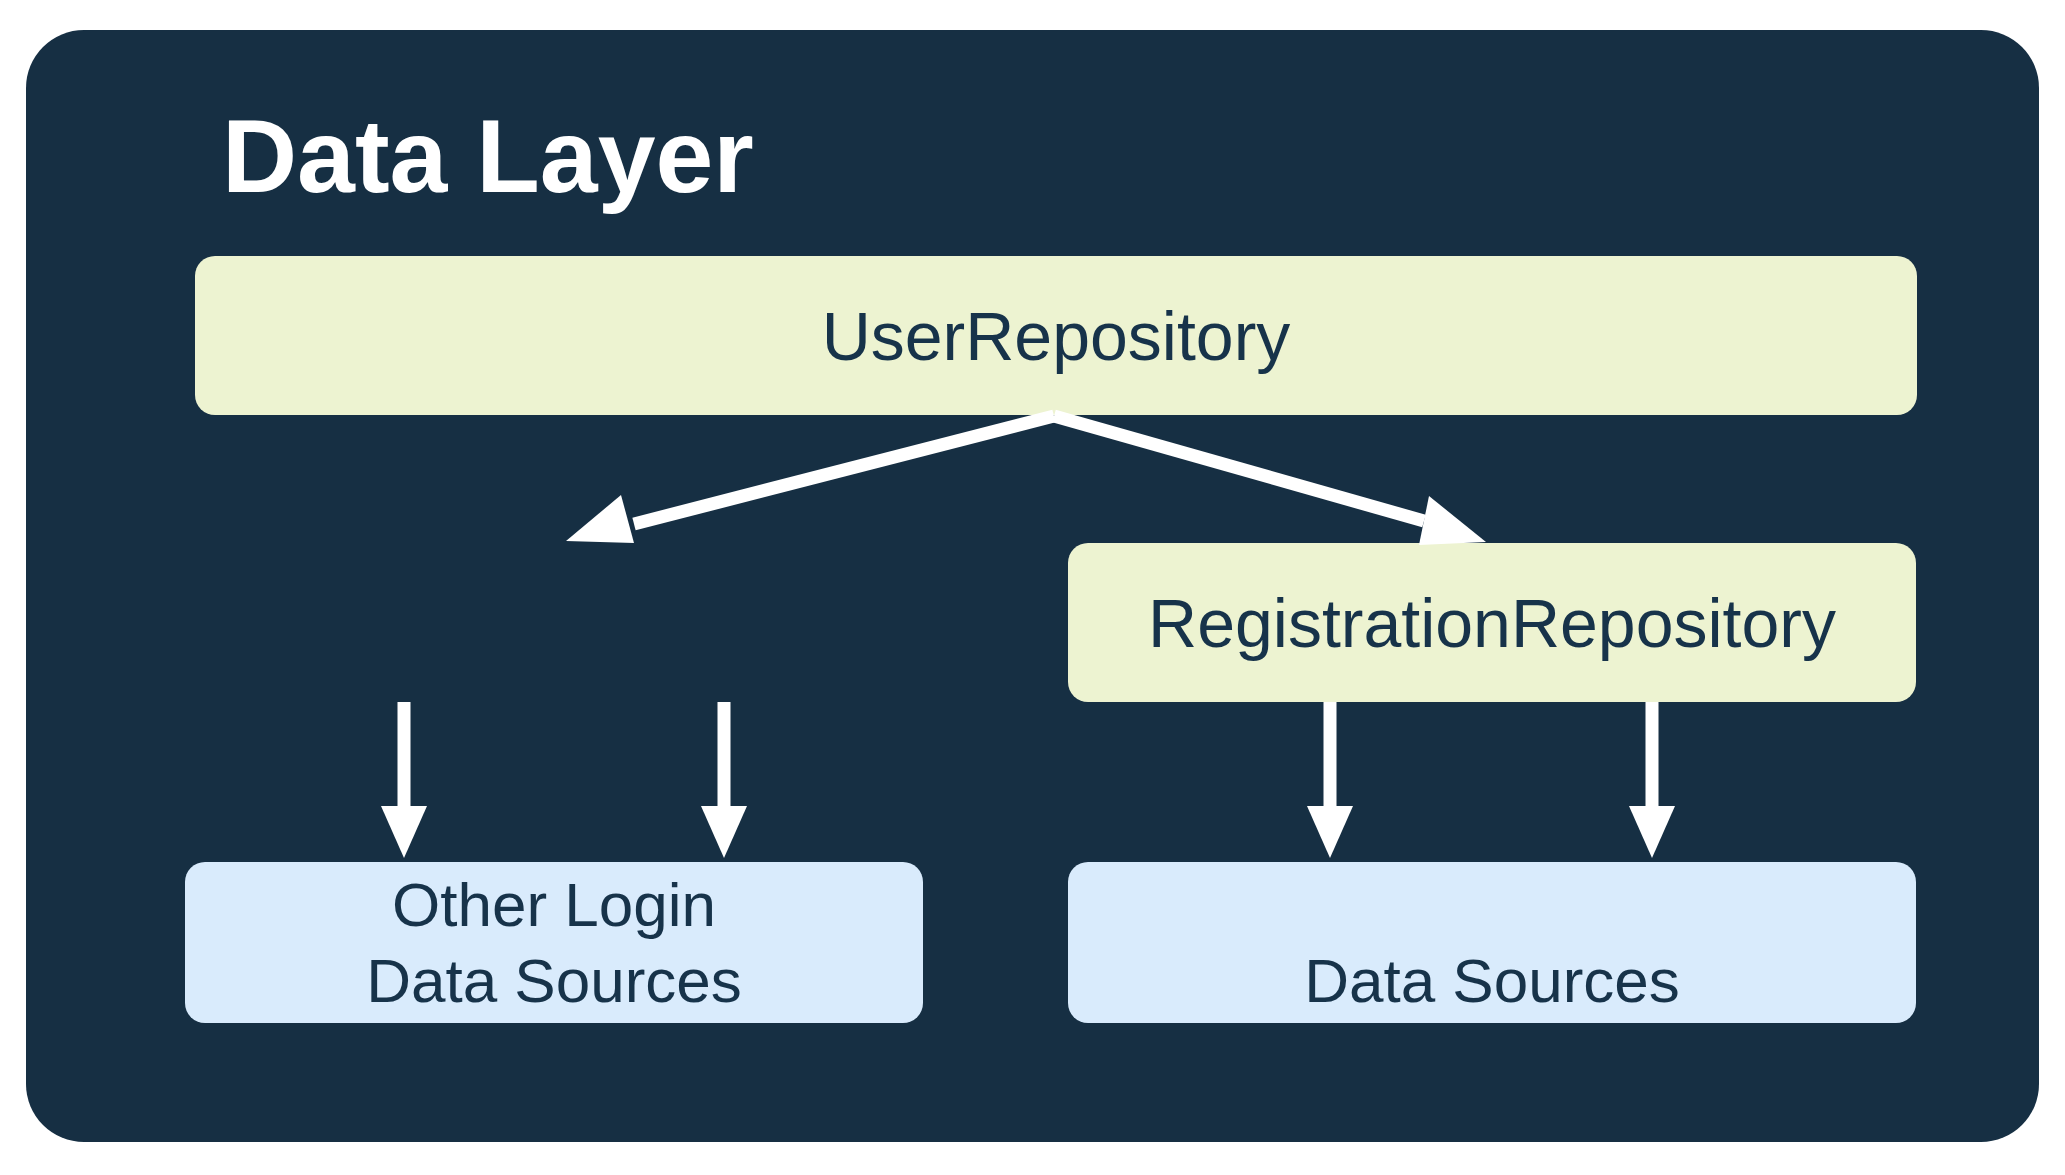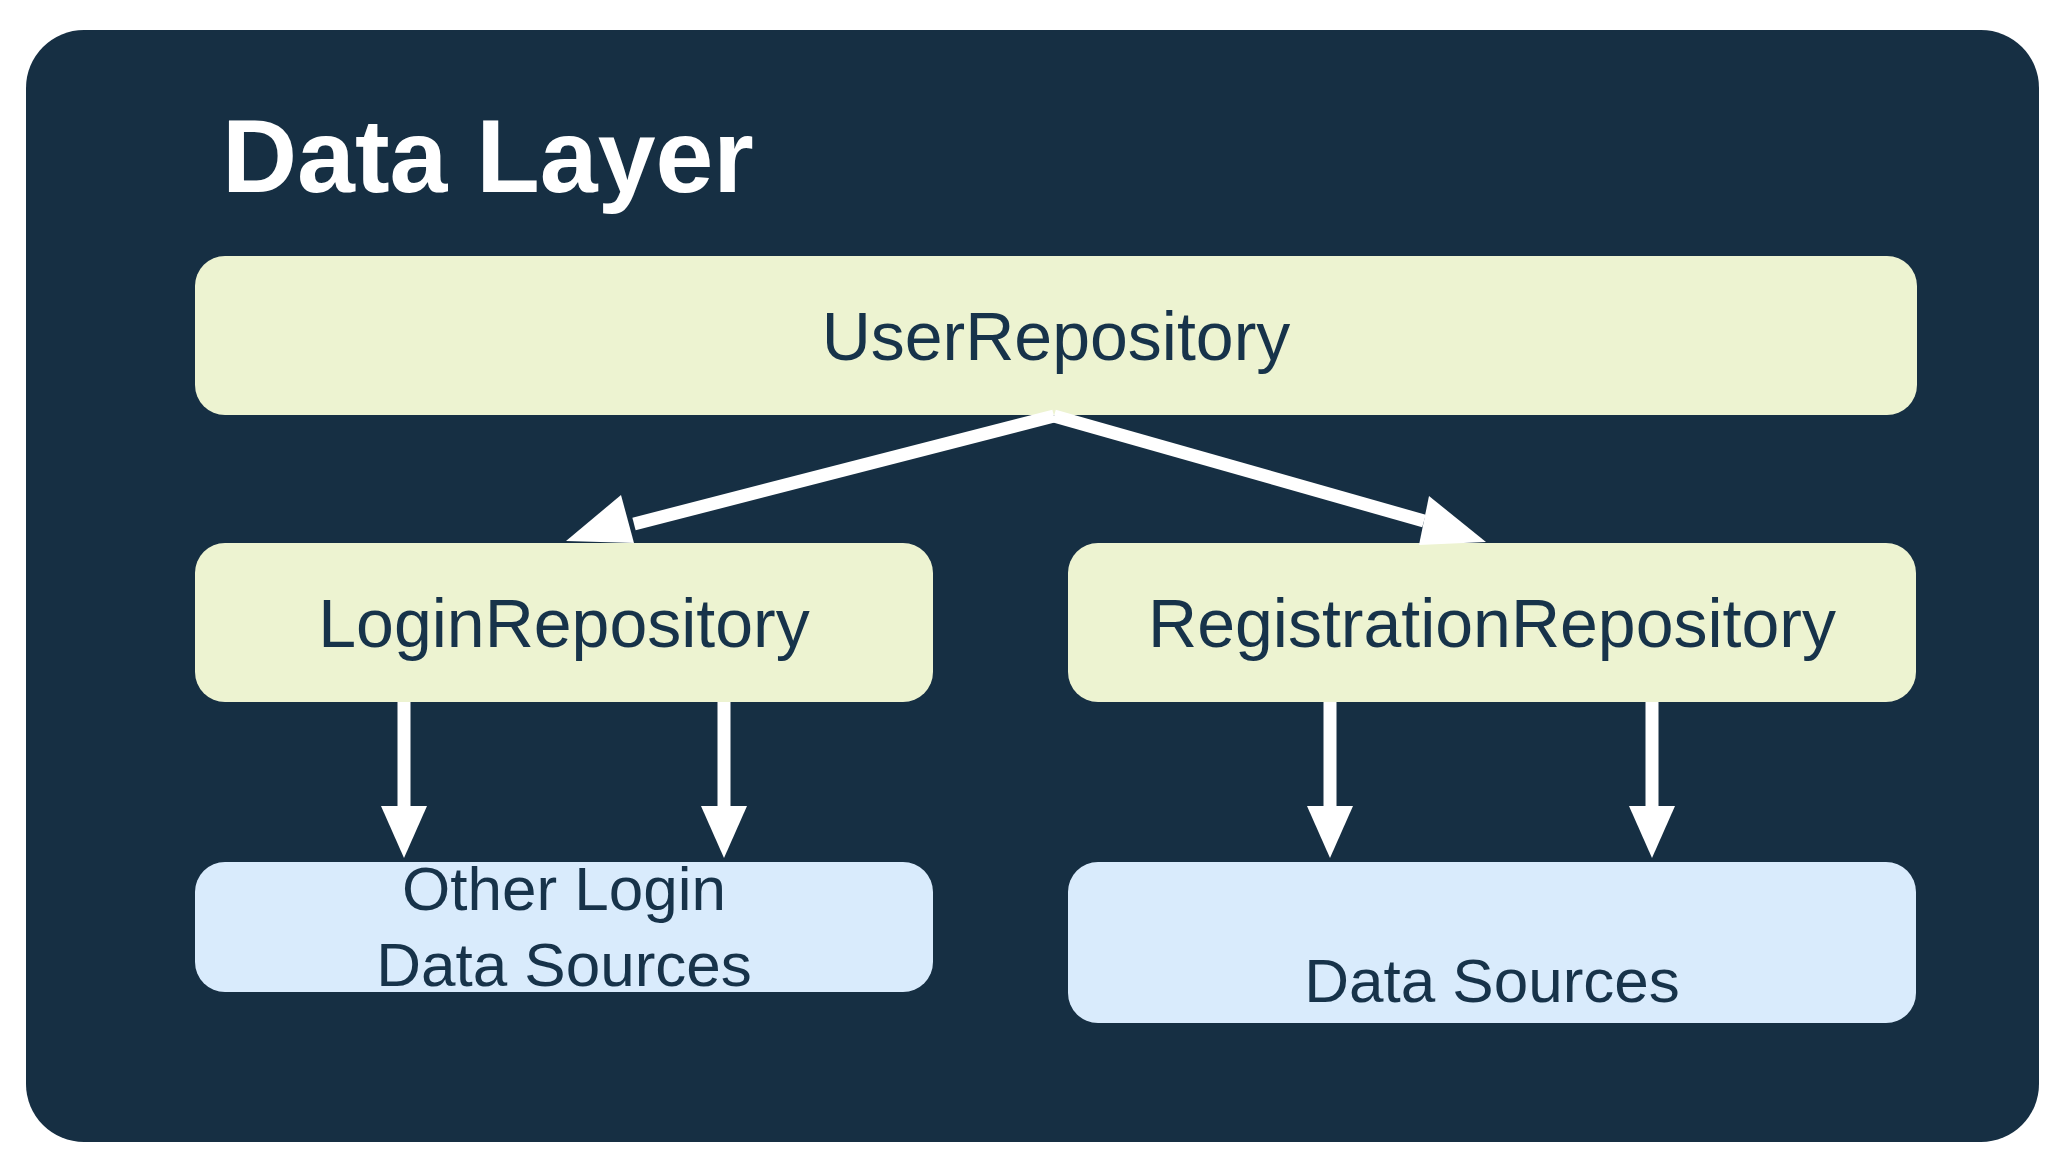--- a/index.html
+++ b/index.html
@@ -44,31 +44,31 @@
     letter-spacing: 0px;
     white-space: nowrap;
   }
 
   .node {
     position: absolute;
     display: flex;
     align-items: center;
     justify-content: center;
     text-align: center;
-    border-radius: 30px;
+    border-radius: 20px;
     color: var(--label-color);
   }
 
   .node.repo { background: var(--repository-fill); font-size: 68px; line-height: 1; }
   .node.source { background: var(--datasource-fill); font-size: 62px; line-height: 76px; }
 
   .node-user   { left: 195px;  top: 256px; width: 1722px; height: 159px; }
   .node-login  { left: 195px;  top: 543px; width: 738px;  height: 159px; }
   .node-reg    { left: 1068px; top: 543px; width: 848px;  height: 159px; align-items: center; }
-  .node-src-login { left: 195px;  top: 862px; width: 738px; height: 130px; }
+  .node-src-login { left: 185px;  top: 862px; width: 738px; height: 161px; }
   .node-src-reg   { left: 1068px; top: 862px; width: 848px; height: 161px; }
 
   .arrows {
     position: absolute;
     left: 0; top: 0;
     width: 2065px;
     height: 1175px;
     pointer-events: none;
   }
   .arrows line { stroke: var(--arrow-color); stroke-width: 13; }
@@ -79,23 +79,20 @@
 
 <div class="canvas">
   <div class="container">
     <div class="title">Data Layer</div>
   </div>
 
   <div class="node repo node-user">
     <span>UserRepository</span>
   </div>
 
-  <div class="node repo node-login">
-    <span>LoginRepository</span>
-  </div>
 
   <div class="node repo node-reg">
     <span>RegistrationRepository</span>
   </div>
 
   <div class="node source node-src-login">
     <span>
       <span>Other Login</span><br>
       <span>Data Sources</span>
     </span>

